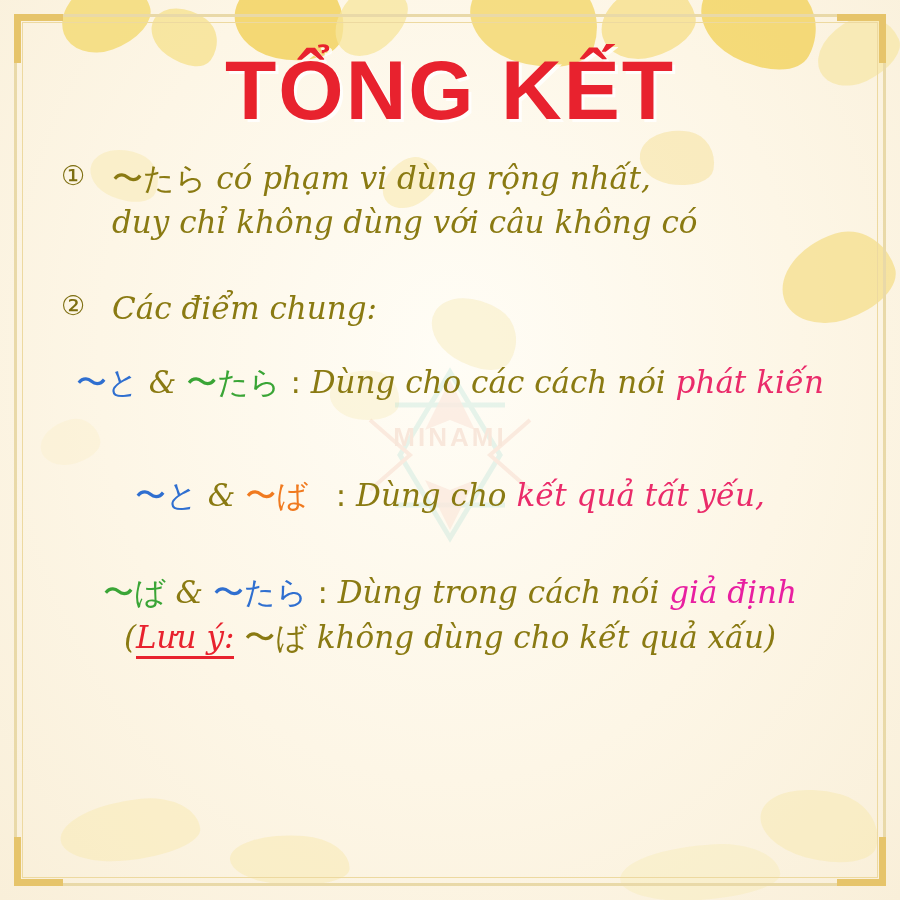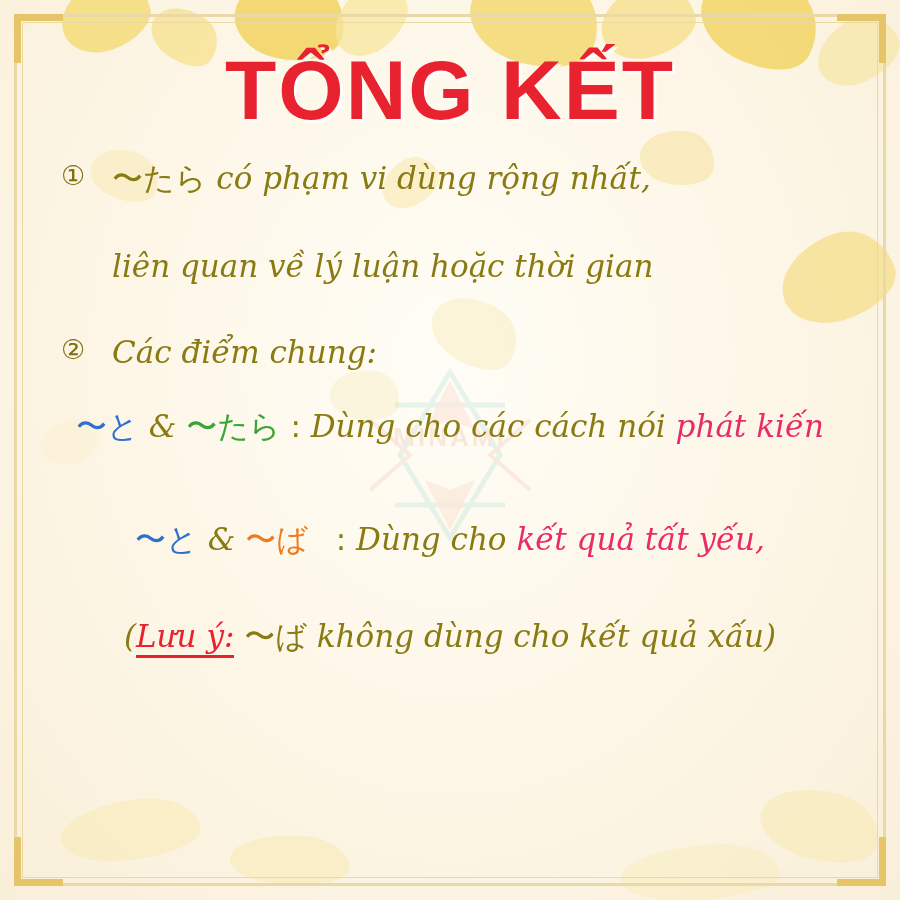--- a/index.html
+++ b/index.html
@@ -214,22 +214,21 @@
 
   <div class="content">
 
     <div class="title">TỔNG KẾT</div>
 
     <div class="item body-text">
       <div class="num jp">①</div>
       <div class="item-body">
         <span class="jp c-olive">〜たら</span>
         <span>có phạm vi dùng rộng nhất,</span><br>
-        <br>
-        <span>liên quan về lý luận hoặc thời gian</span>
+        <span>duy chỉ không dùng với câu không có</span><br>
       </div>
     </div>
 
     <div class="item body-text" style="margin-top:42px;">
       <div class="num jp">②</div>
       <div class="item-body">
         <span>Các điểm chung:</span>
       </div>
     </div>
 
@@ -250,20 +249,28 @@
         <span class="amp">&amp;</span>
         <span class="jp c-orange">〜ば</span>
         <span class="jp colon" style="margin-left:18px;">:</span>
         <span>Dùng cho</span>
         <span class="c-pink">kết quả tất yếu,</span>
       </span>
     </div>
 
     <div class="block body-text" style="margin-top:52px;">
       <span class="line">
+        <span class="jp c-green">〜ば</span>
+        <span class="amp">&amp;</span>
+        <span class="jp c-blue">〜たら</span>
+        <span class="jp colon">:</span>
+        <span>Dùng trong cách nói</span>
+        <span class="c-magenta">giả định</span>
+      </span>
+      <span class="line">
         <span>(</span><span class="c-red underline-red">Lưu ý:</span>
         <span class="jp c-olive">〜ば</span>
         <span>không dùng cho kết quả xấu</span><span>)</span>
       </span>
     </div>
 
   </div>
 </div>
 
 </body></html>

